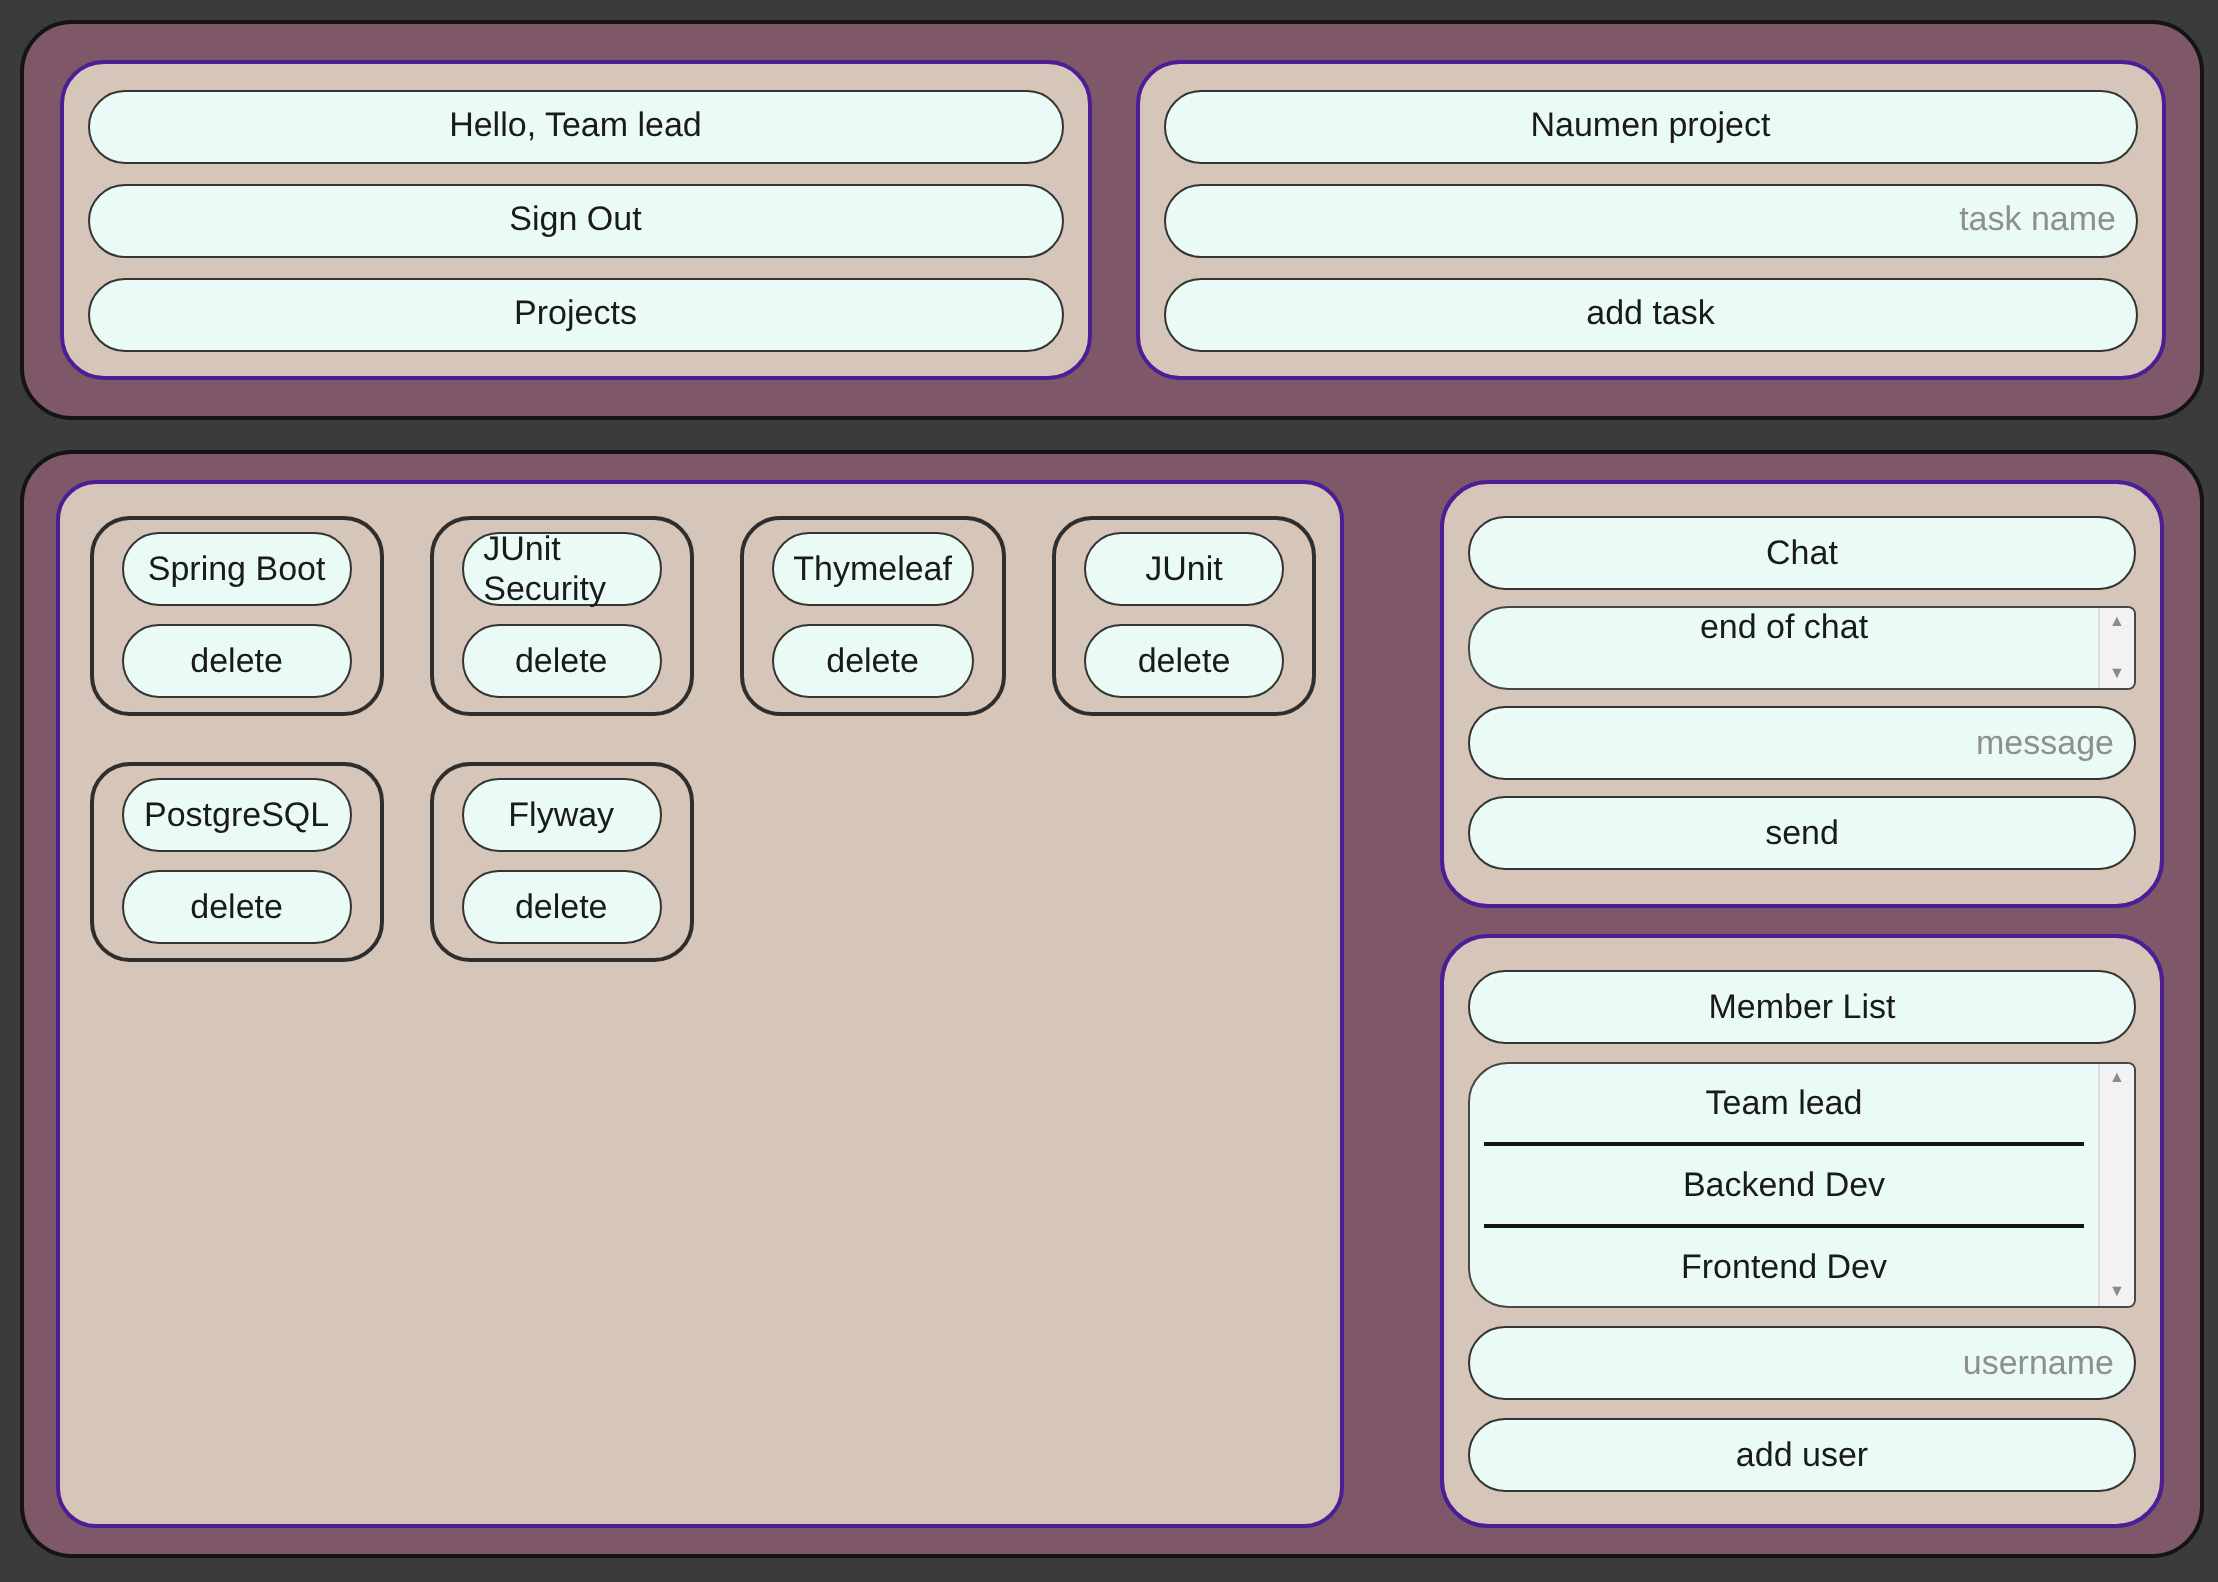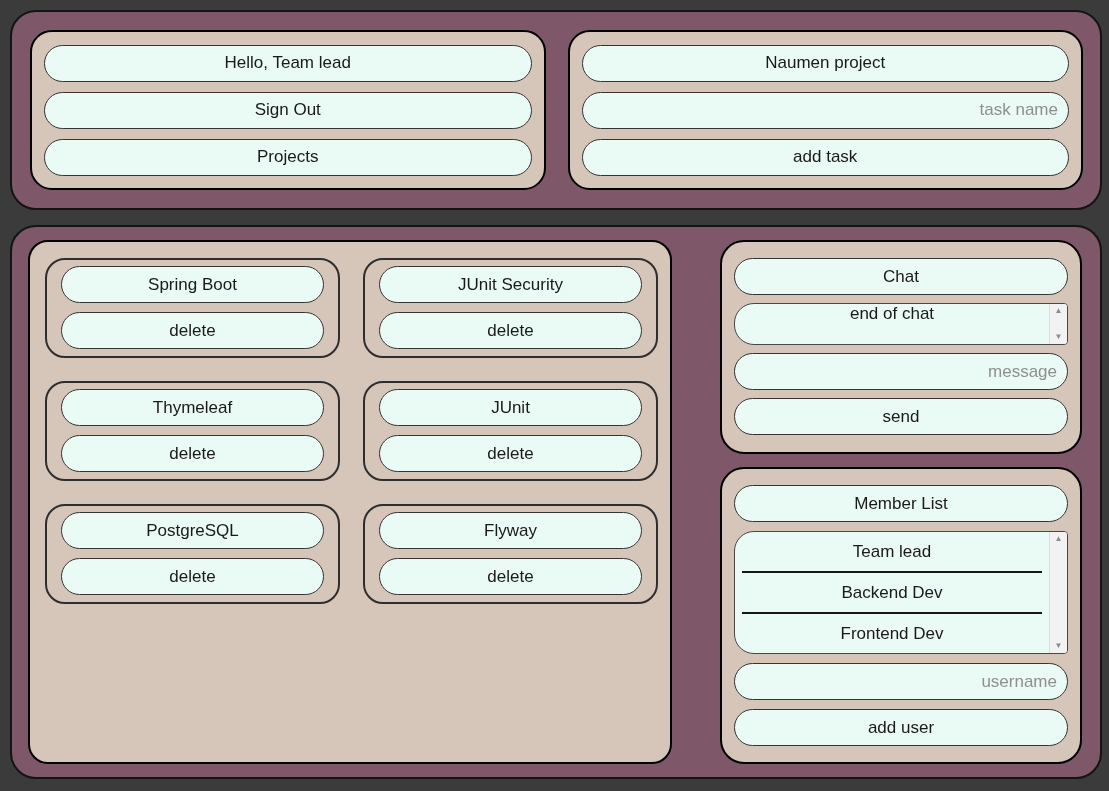--- a/index.html
+++ b/index.html
@@ -16,21 +16,21 @@
     display:flex; flex-direction:column; gap:15px;
   }
   .panel-purple {
     background:#7e5769;
     border:2px solid #141414;
     border-radius:26px;
     box-sizing:border-box;
   }
   .tan {
     background:#d6c5b9;
-    border:2px solid #000000;
+    border:2px solid #4c1d95;
     border-radius:22px;
     box-sizing:border-box;
   }
   
   .top-panel {
     height:200px;
     display:flex; gap:22px;
     padding:18px 17px 18px 18px;
   }
   .top-card {
@@ -56,21 +56,21 @@
   input.pill::placeholder { color:#8f8f8f; opacity:1; }
   
   .bottom-panel {
     flex:1;
     display:flex; gap:20px;
     padding:13px 18px 13px 16px;
   }
   .tasks-board {
     flex:0 0 644px;
     display:grid;
-    grid-template-columns:1fr 1fr;
+    grid-template-columns:1fr 1fr 1fr 1fr;
     gap:23px 23px;
     align-content:start;
     padding:16px 12px 16px 15px;
     border-radius:20px;
   }
   .task-card {
     background:#d6c5b9;
     border:2px solid #2e2e2e;
     border-radius:20px;
     box-sizing:border-box;

